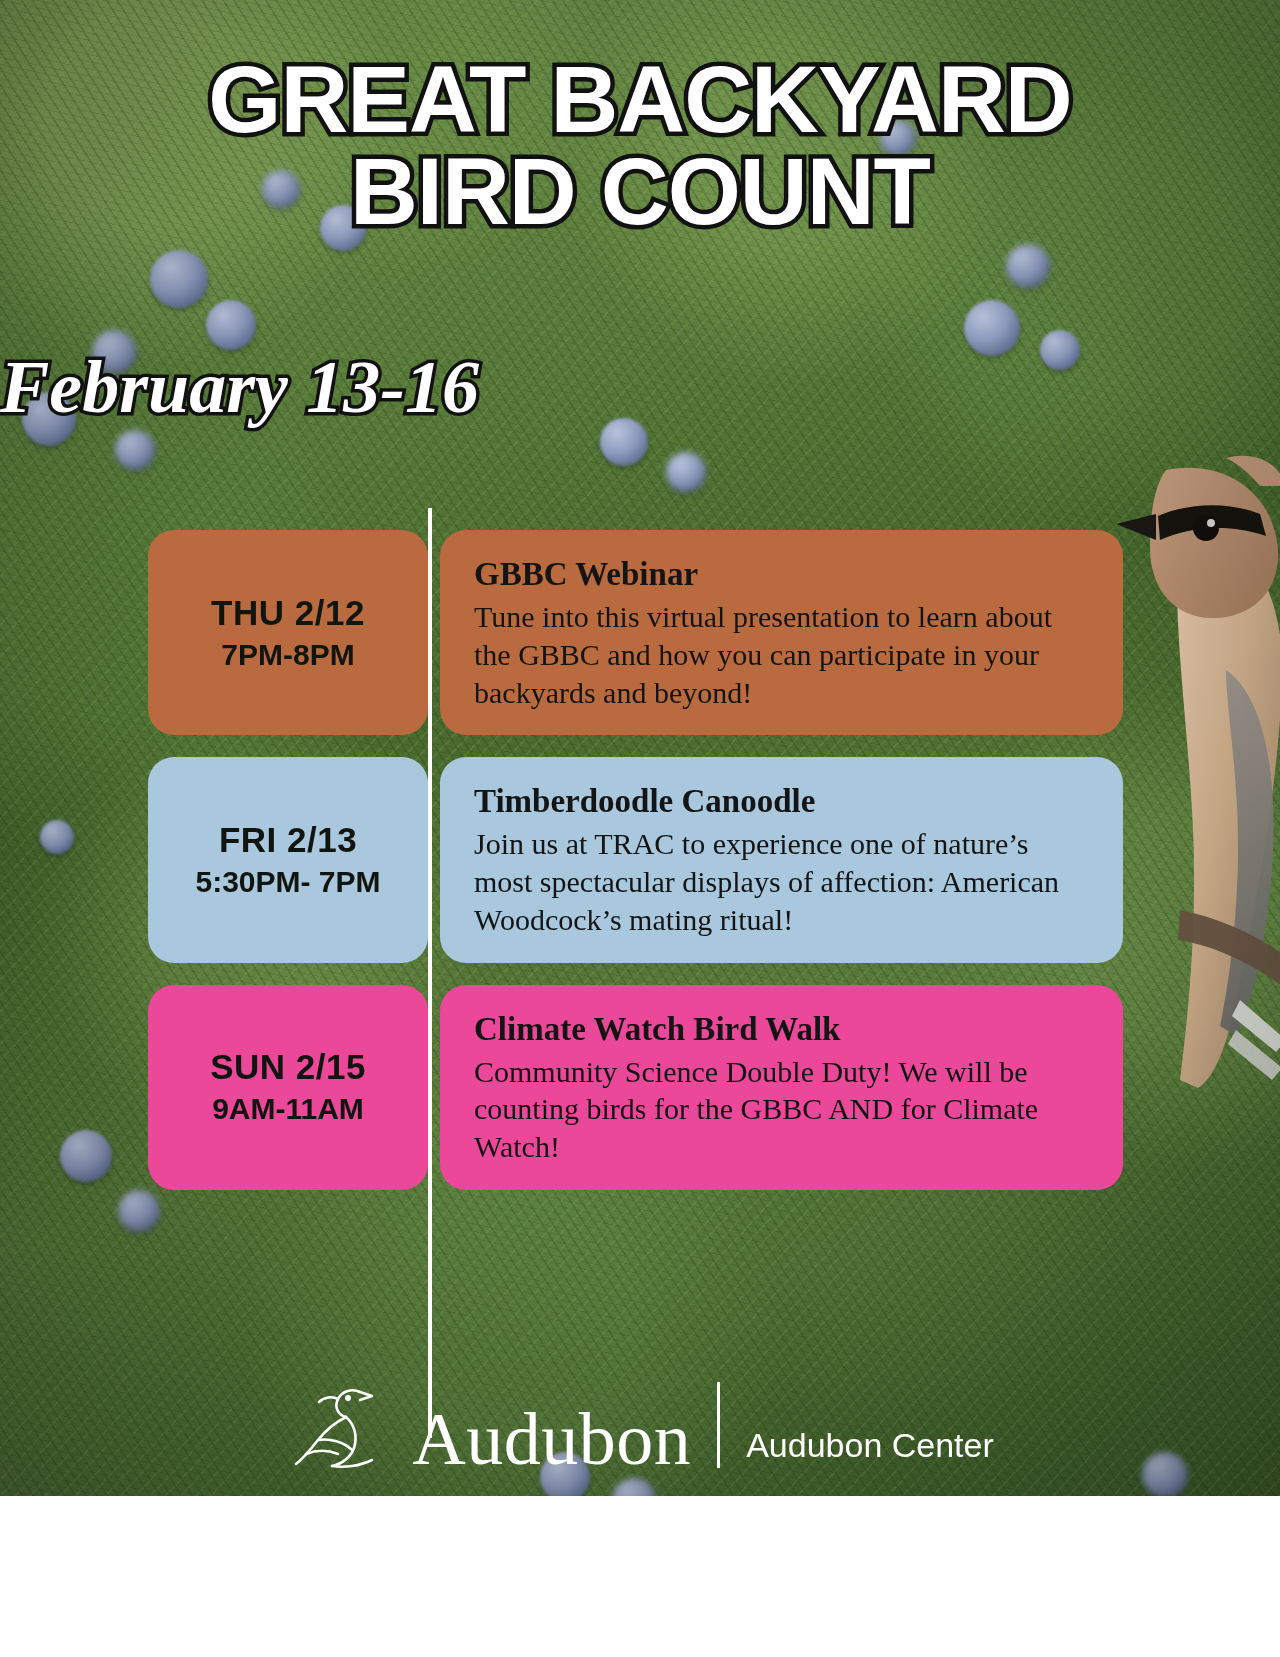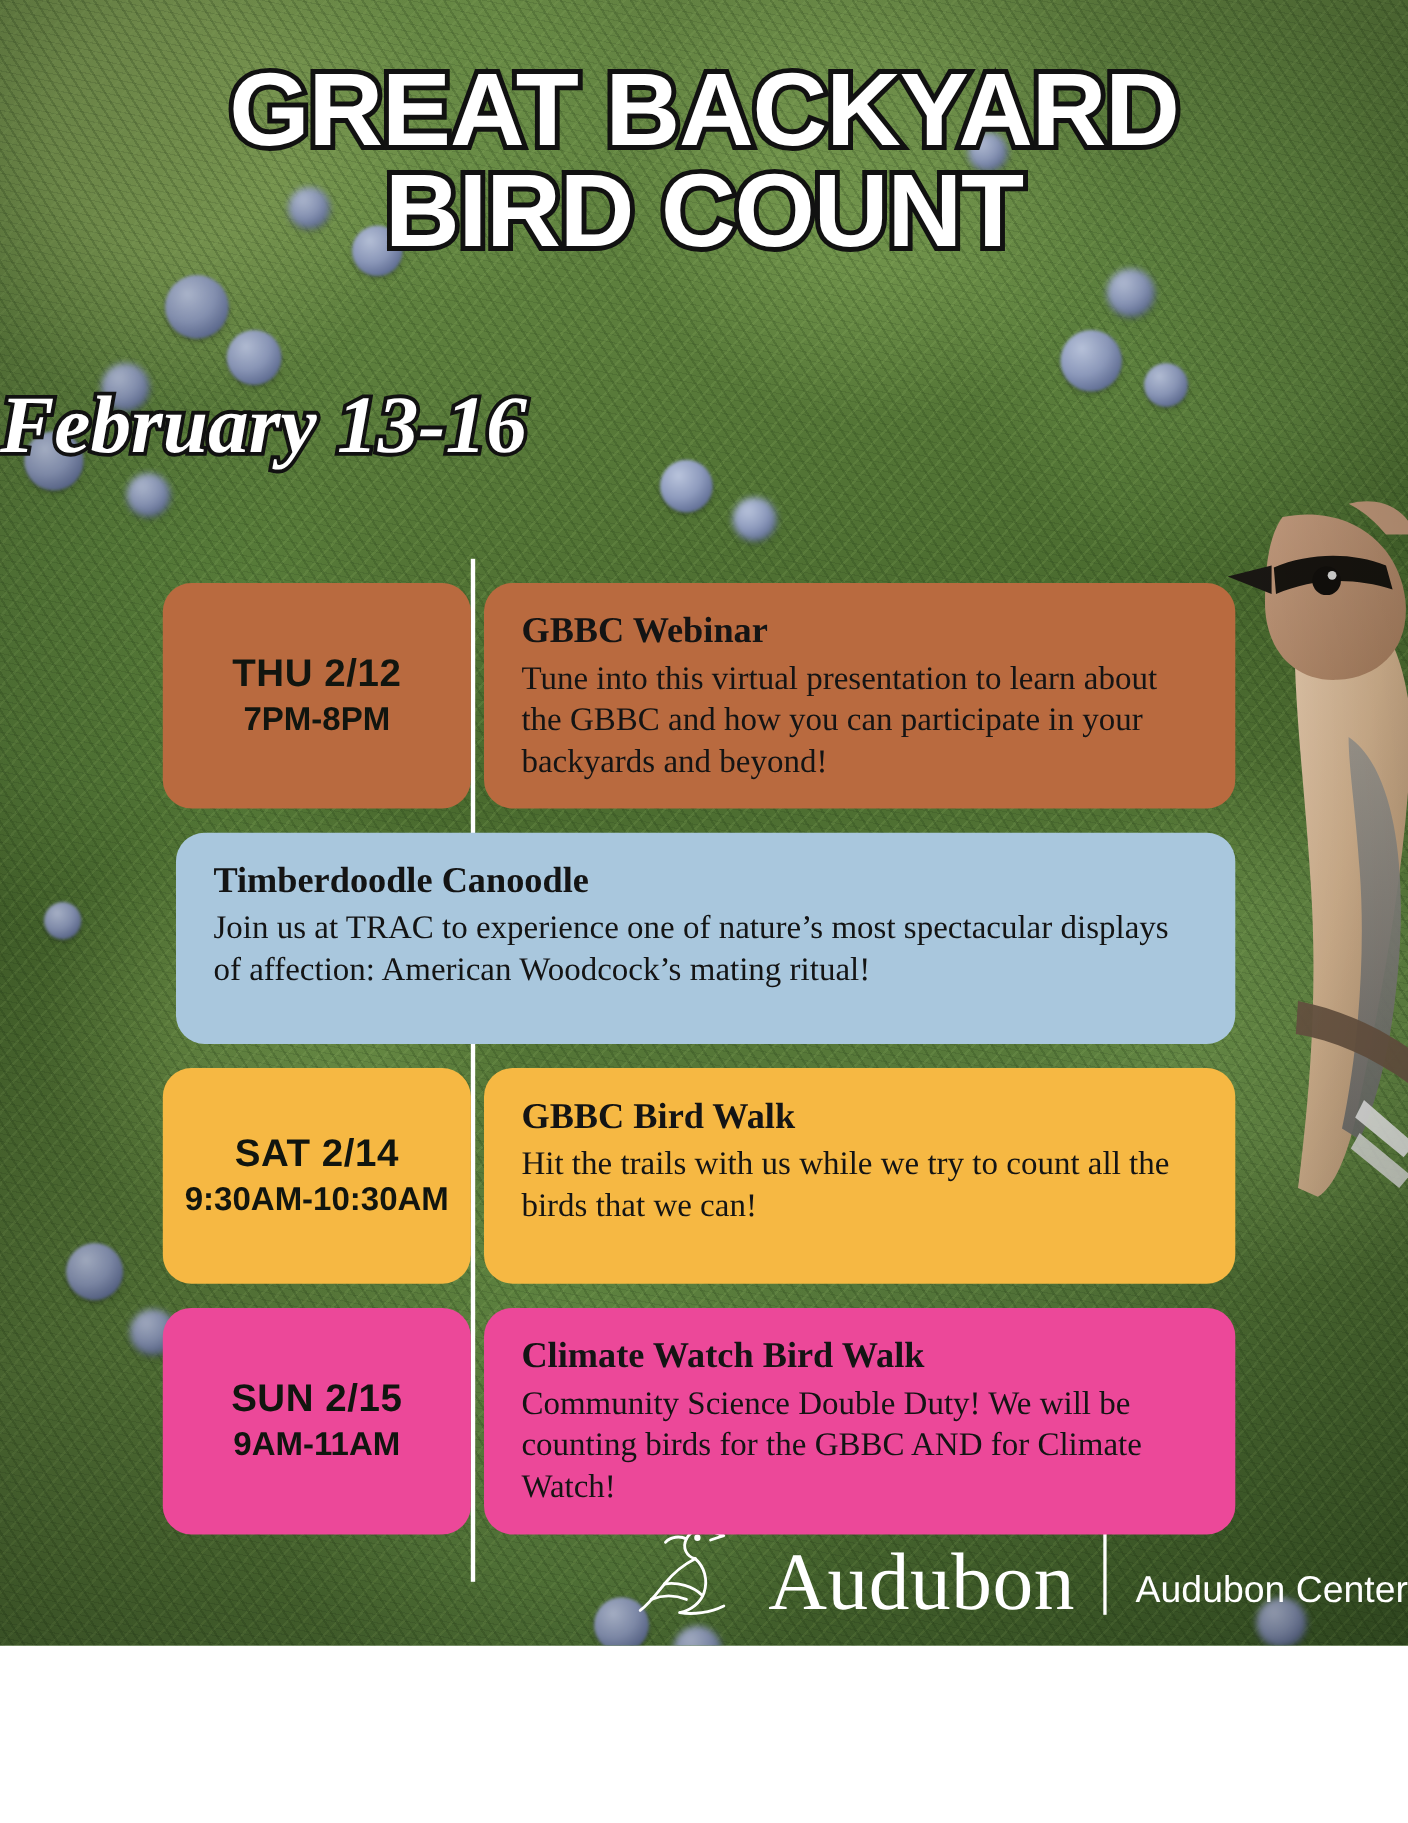--- a/index.html
+++ b/index.html
@@ -189,21 +189,21 @@
   .row.r4 { min-height: 196px; }
 
   
   .footer {
     position: absolute;
     left: 0;
     bottom: 22px;
     width: 1280px;
     display: flex;
     align-items: flex-end;
-    justify-content: flex-end;
+    justify-content: center;
     gap: 0;
     color: #ffffff;
   }
   .logo-mark {
     margin-right: 6px;
     margin-bottom: 2px;
   }
   .logo-word {
     font-family: "Liberation Serif", serif;
     font-size: 74px;
@@ -310,36 +310,30 @@
         <div class="day">THU 2/12</div>
         <div class="time">7PM-8PM</div>
       </div>
       <div class="detail">
         <div class="title">GBBC Webinar</div>
         <div class="desc">Tune into this virtual presentation to learn about the GBBC and how you can participate in your backyards and beyond!</div>
       </div>
     </div>
 
     <div class="row r2">
+      <div class="daybox">
+        <div class="day">FRI 2/13</div>
+        <div class="time">5:30PM- 7PM</div>
+      </div>
       <div class="detail">
         <div class="title">Timberdoodle Canoodle</div>
         <div class="desc">Join us at TRAC to experience one of nature’s most spectacular displays of affection: American Woodcock’s mating ritual!</div>
       </div>
     </div>
 
-    <div class="row r3">
-      <div class="daybox">
-        <div class="day">SAT 2/14</div>
-        <div class="time">9:30AM-10:30AM</div>
-      </div>
-      <div class="detail">
-        <div class="title">GBBC Bird Walk</div>
-        <div class="desc">Hit the trails with us while we try to count all the birds that we can!</div>
-      </div>
-    </div>
 
     <div class="row r4">
       <div class="daybox">
         <div class="day">SUN 2/15</div>
         <div class="time">9AM-11AM</div>
       </div>
       <div class="detail">
         <div class="title">Climate Watch Bird Walk</div>
         <div class="desc">Community Science Double Duty! We will be counting birds for the GBBC AND for Climate Watch!</div>
       </div>

